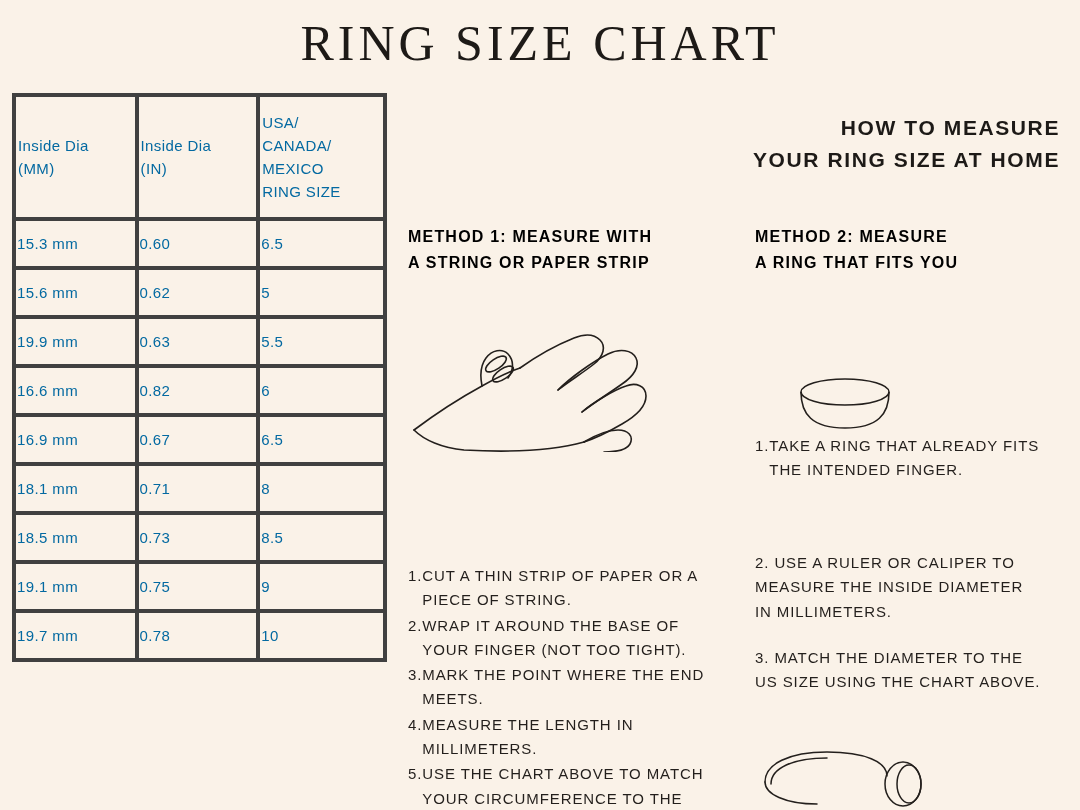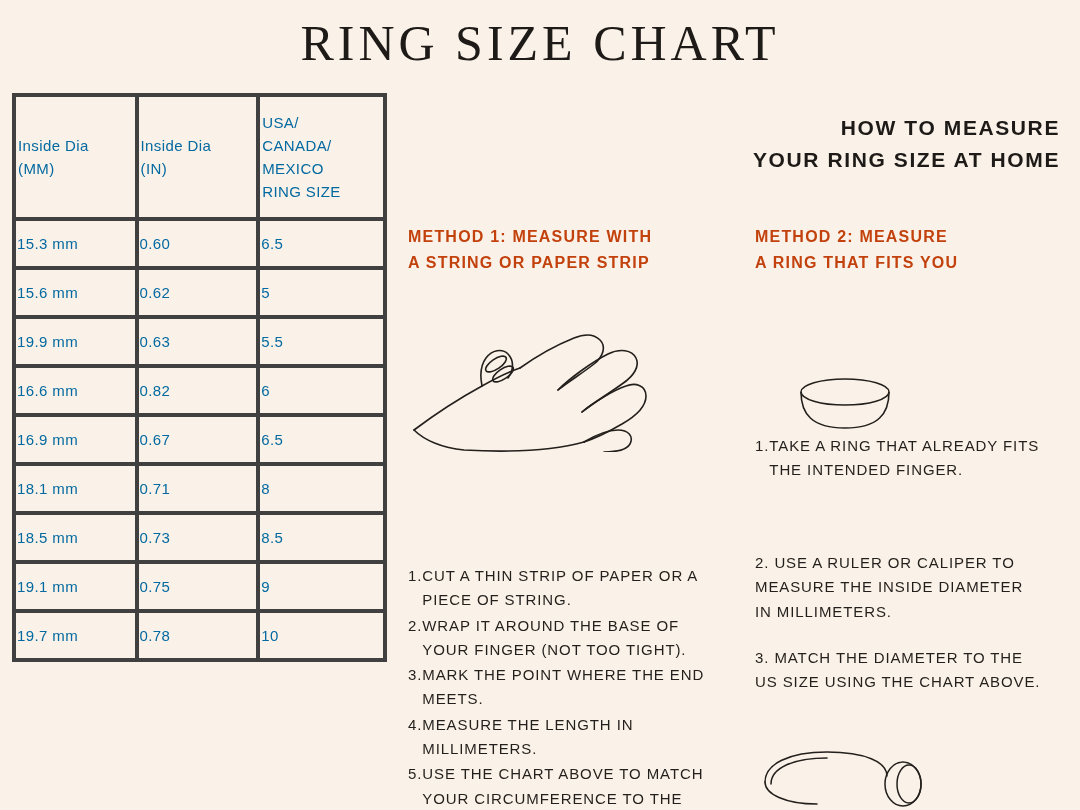--- a/index.html
+++ b/index.html
@@ -96,21 +96,21 @@
     top: 0;
   }
   .m1 { left: 8px; width: 300px; }
   .m2 { left: 355px; width: 290px; }
 
   .m-title {
     font-size: 16px;
     font-weight: bold;
     letter-spacing: 1.2px;
     line-height: 1.65;
-    color: #c2410c;
+    color: #000000;
   }
 
   .steps {
     margin: 0;
     padding: 0;
     list-style: none;
     font-size: 15px;
     letter-spacing: 0.9px;
     line-height: 1.62;
   }

